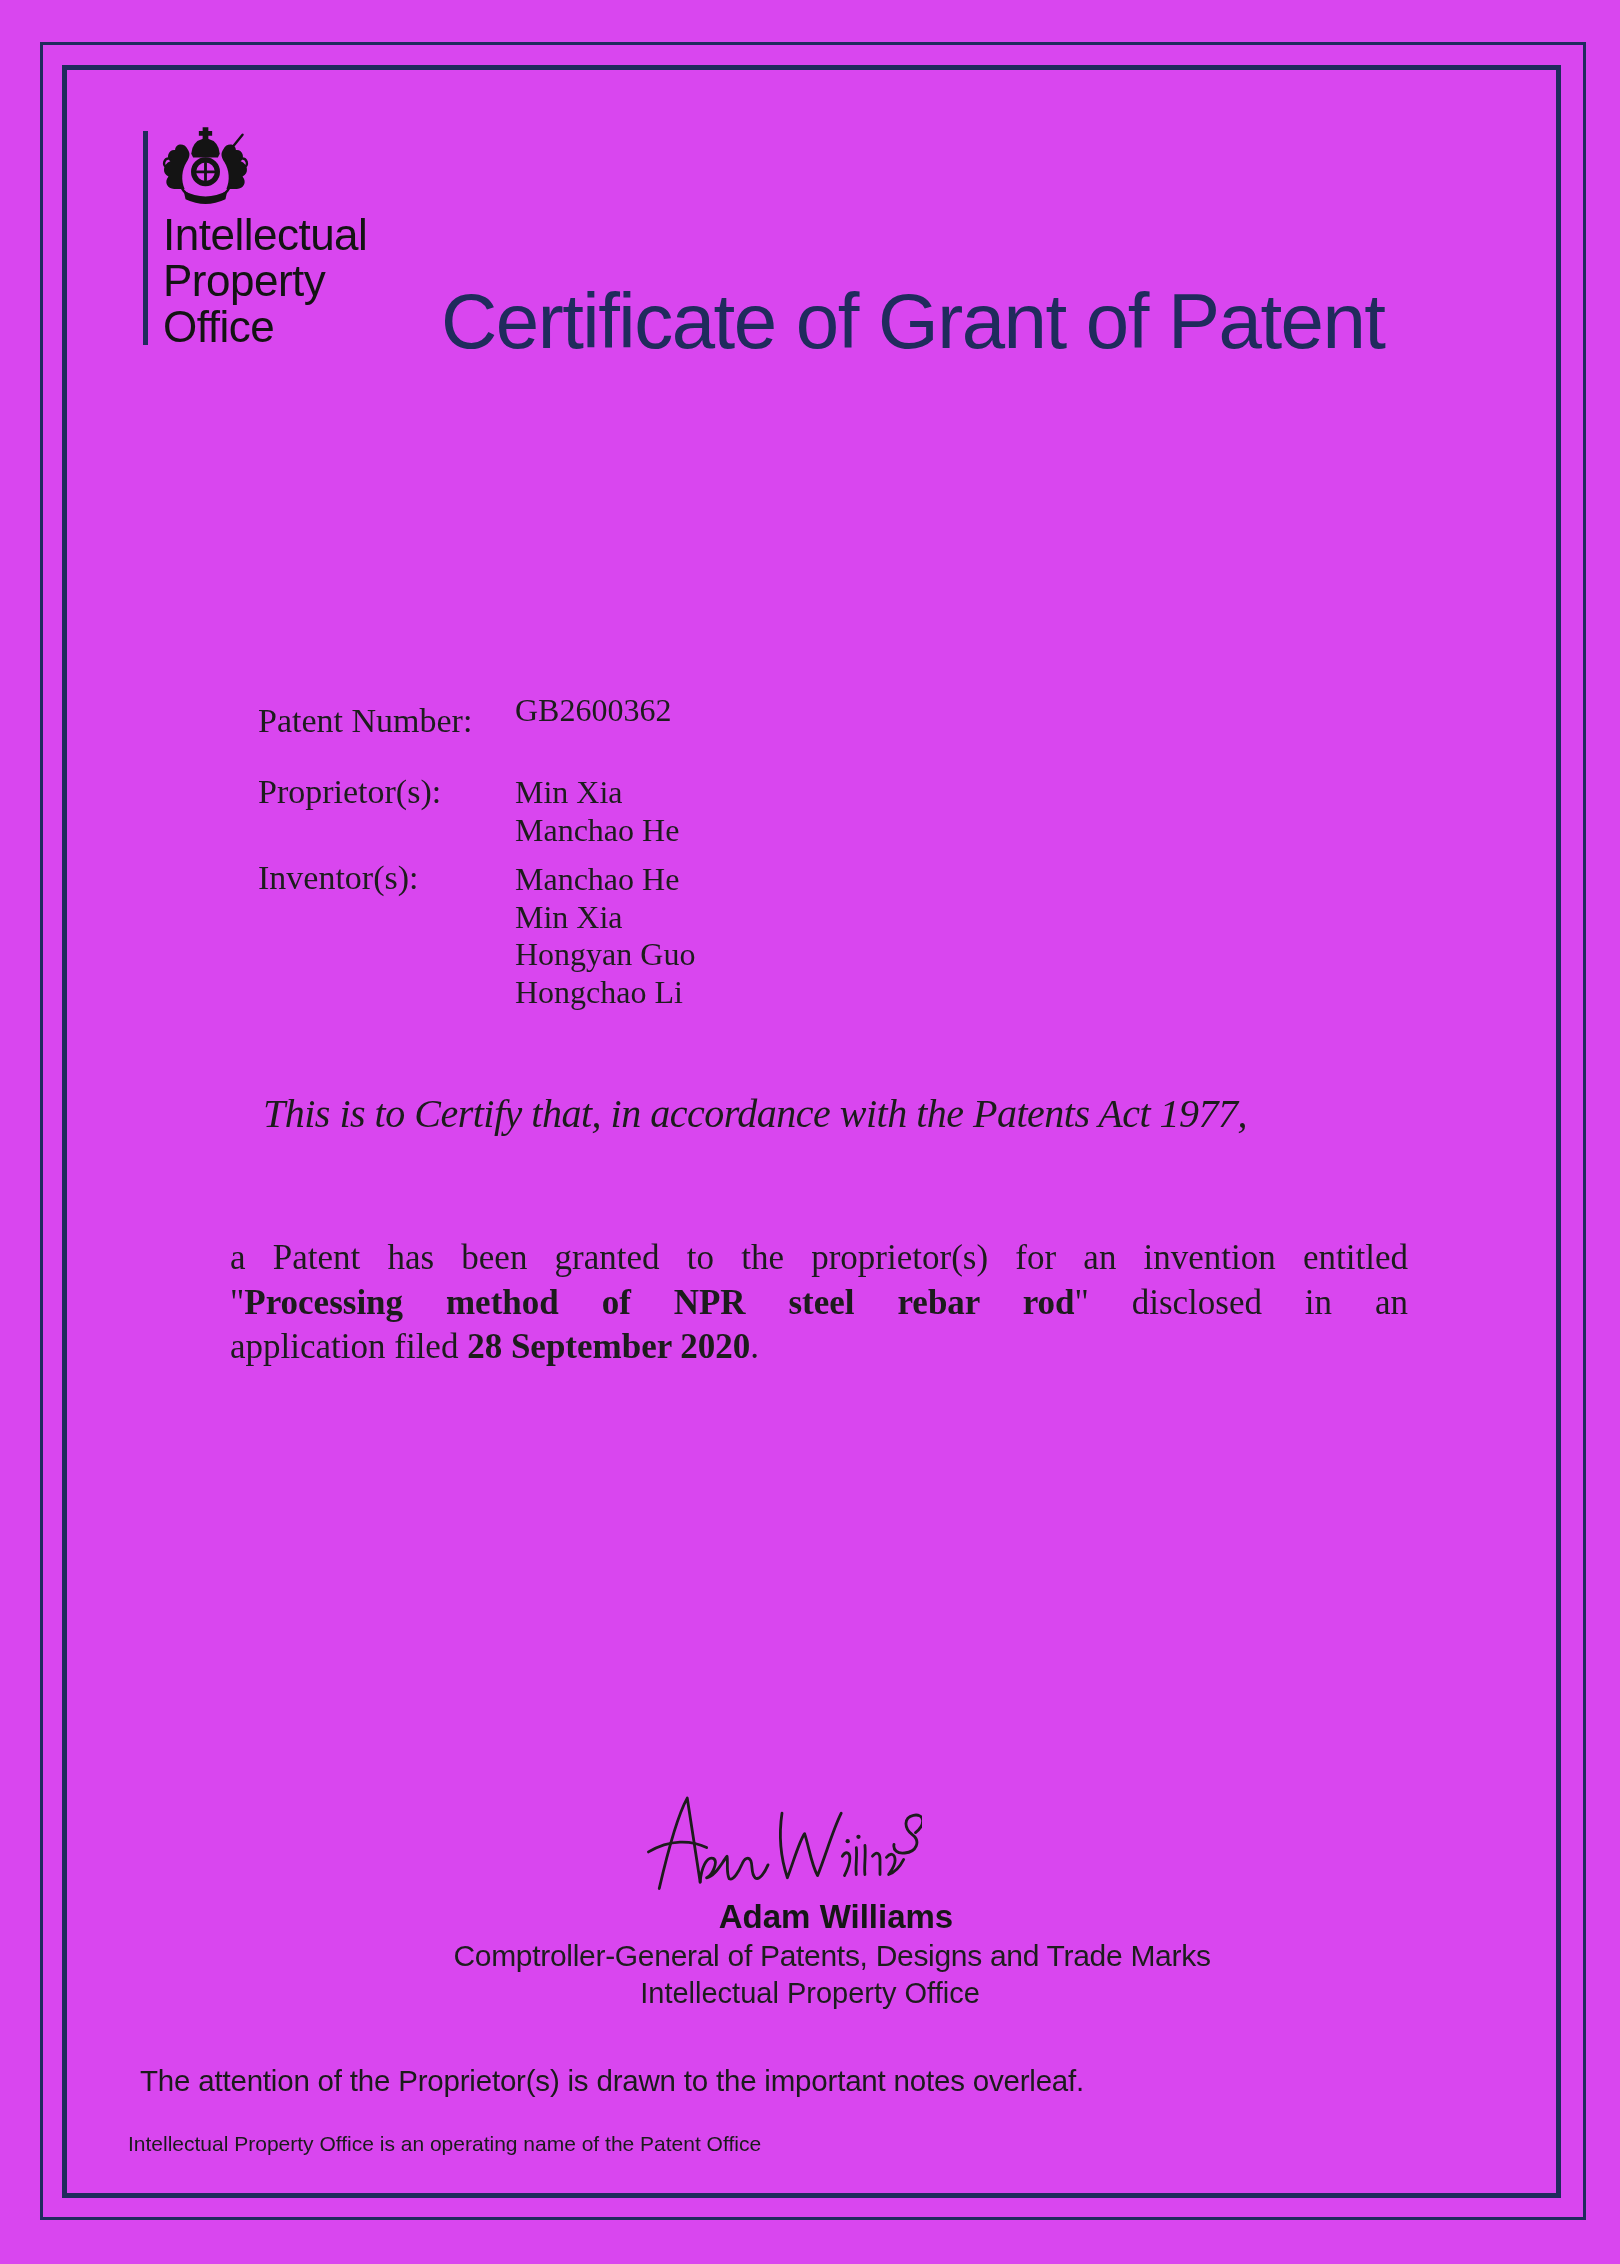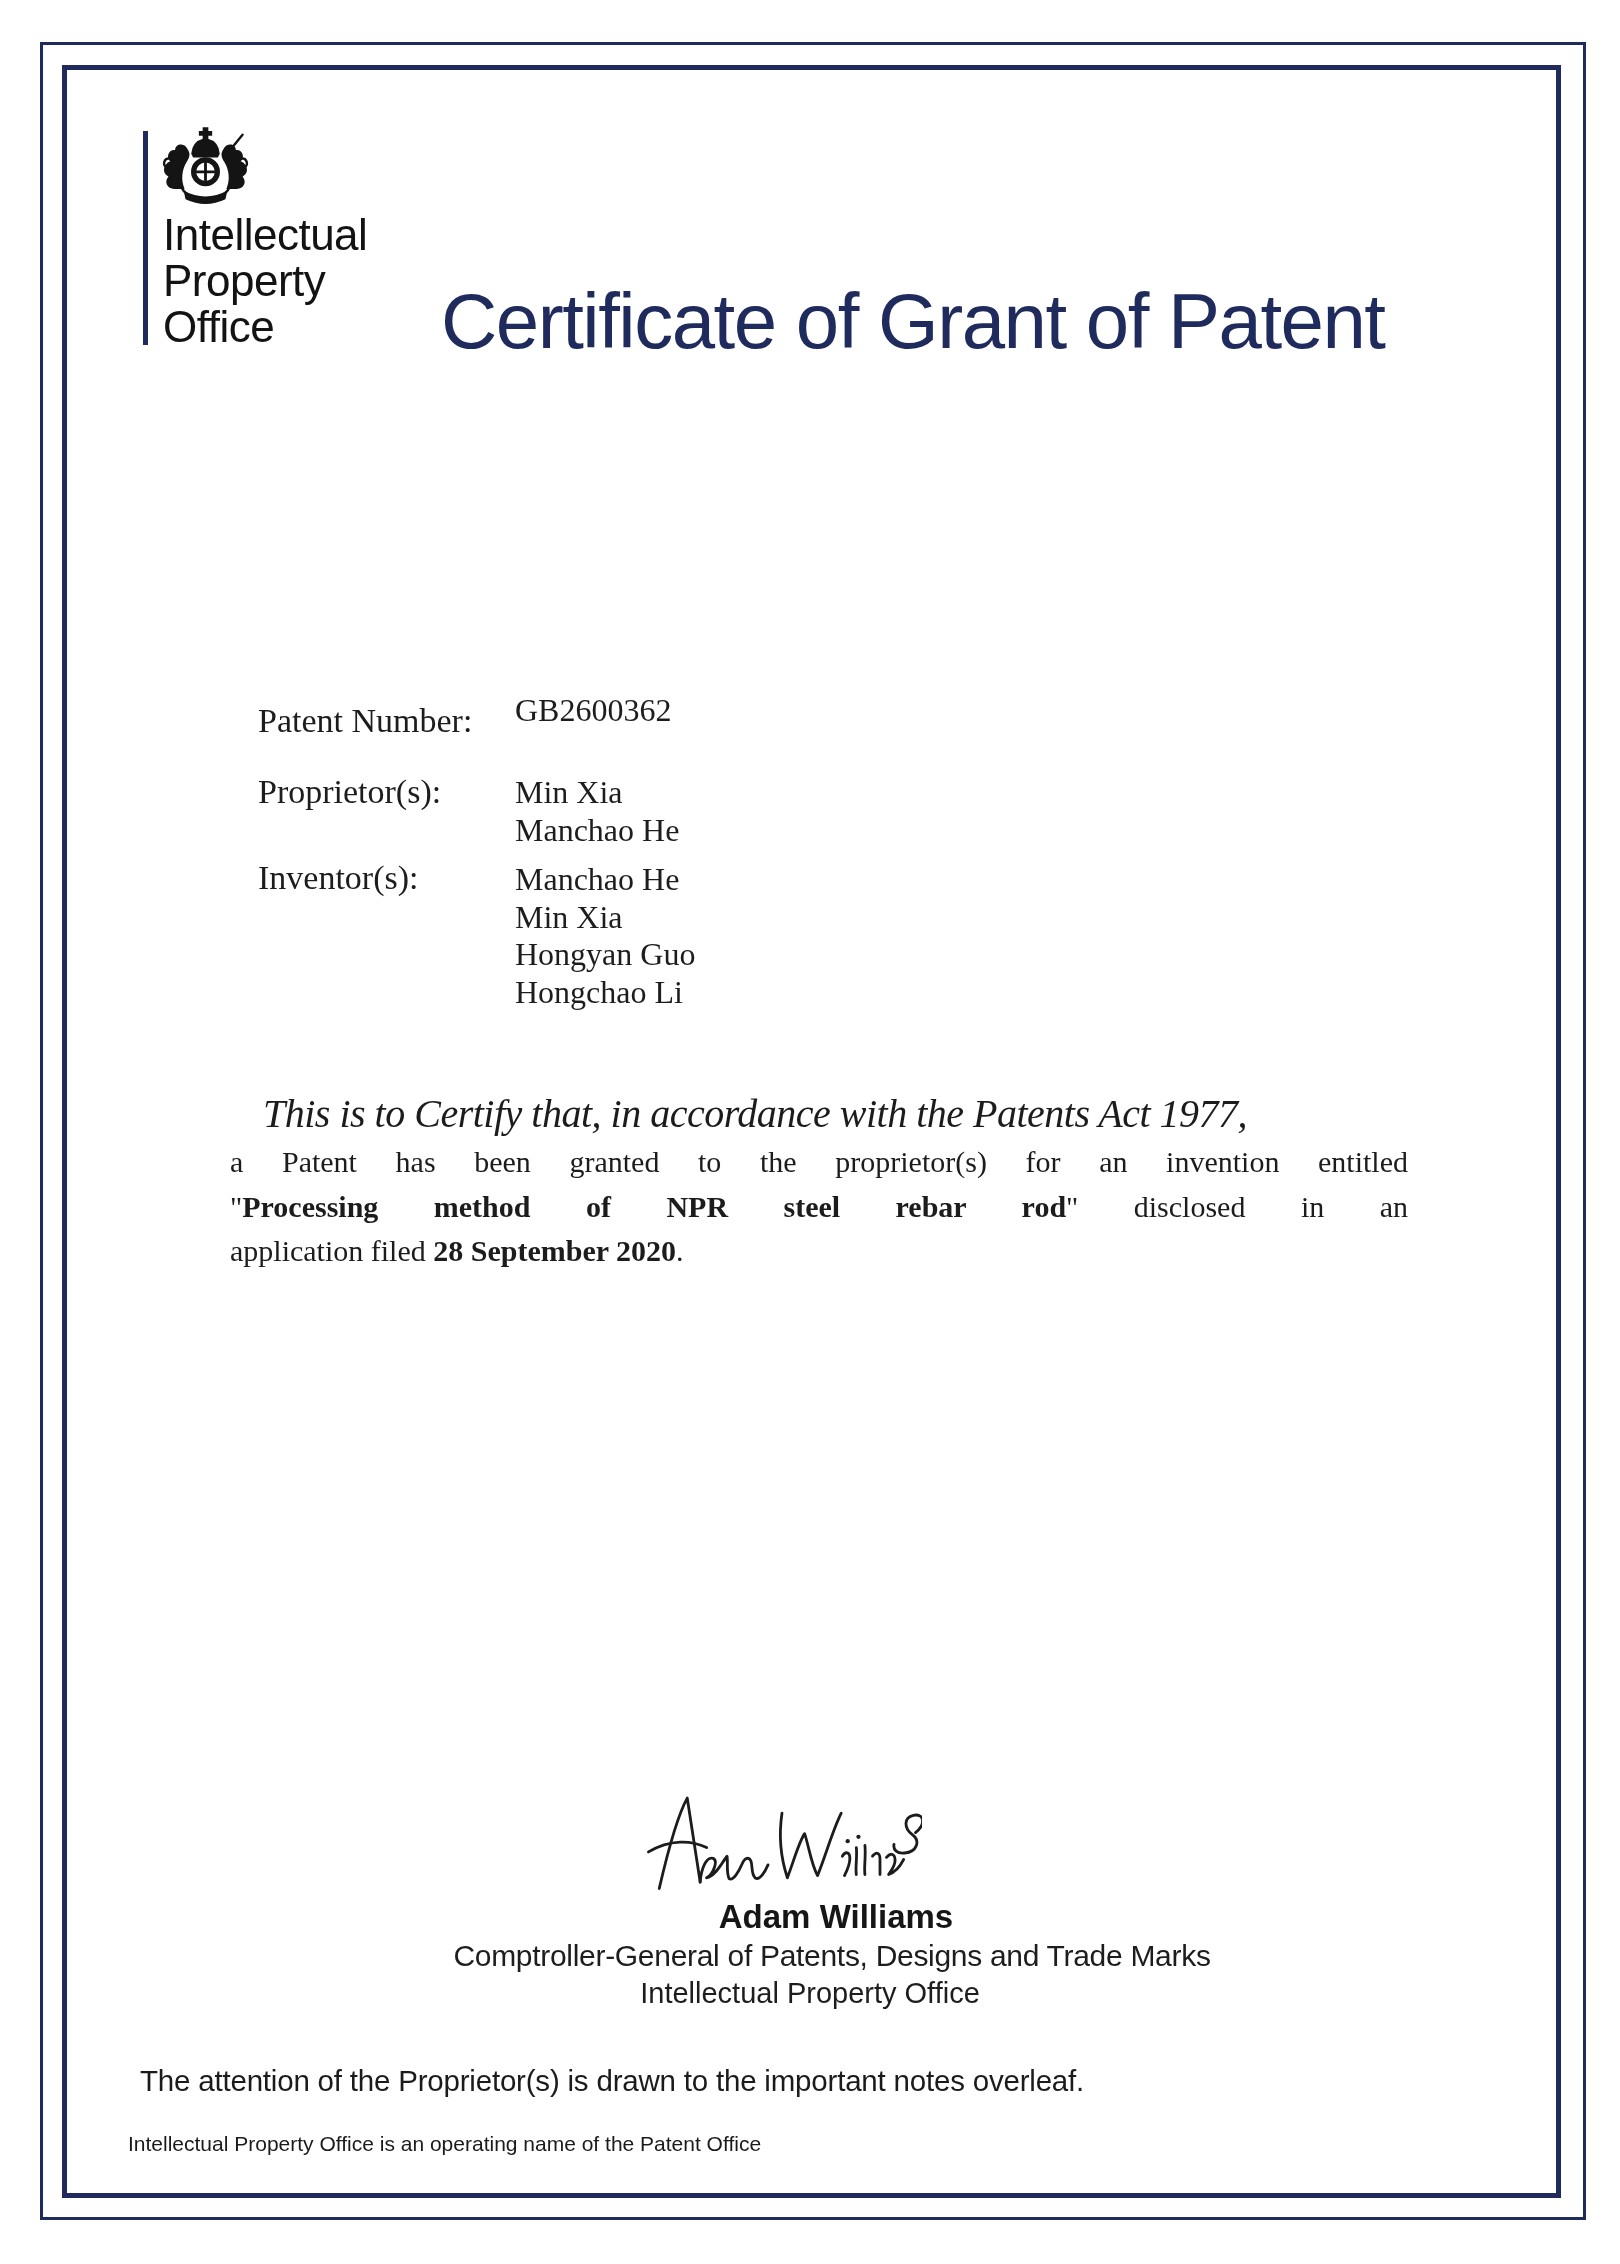--- a/index.html
+++ b/index.html
@@ -1,19 +1,19 @@
 <!DOCTYPE html>
 <html><head>
 <meta charset="utf-8">
 <style>
   html,body{margin:0;padding:0;background:#e8e8e8;}
   .page{
     position:relative;
     width:1620px;height:2264px;
-    background:#ffffff;
+    background:#d946ef;
     overflow:hidden;
     font-family:"Liberation Serif", serif;
     color:#1d1d1d;
   }
   .abs{position:absolute;}
   
   .frame-outer{
     left:40px;top:42px;width:1540px;height:2172px;
     border:3px solid #202b5d;
   }
@@ -43,21 +43,21 @@
   .lbl-1{top:702px;} .val-1{top:692px;}
   .lbl-2{top:773px;} .val-2{top:774px;}
   .lbl-3{top:859px;} .val-3{top:861px;}
   
   .certify{
     left:263px;top:1090px;width:1100px;
     font-style:italic;font-size:40px;letter-spacing:-0.5px;color:#1c1c1c;
     white-space:nowrap;
   }
   
-  .grant{left:230px;top:1140px;width:1178px;font-size:30px;color:#1c1c1c;}
+  .grant{left:230px;top:1236px;width:1178px;font-size:35px;color:#1c1c1c;}
   .grant-line{line-height:44.5px;}
   .just{text-align:justify;text-align-last:justify;}
   .b{font-weight:bold;}
   
   .dated{left:230px;top:1350px;font-size:36px;color:#1c1c1c;white-space:nowrap;}
   
   .sig-img{left:642px;top:1788px;width:280px;height:116px;}
   .sig-name{
     left:0;top:1898px;width:1620px;text-align:center;
     font-family:"Liberation Sans", sans-serif;font-weight:bold;

